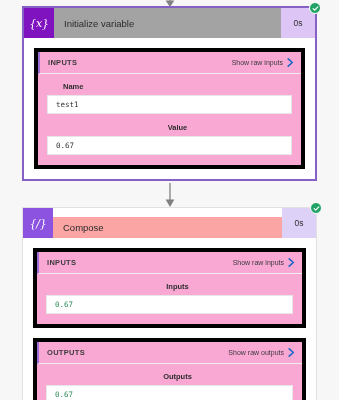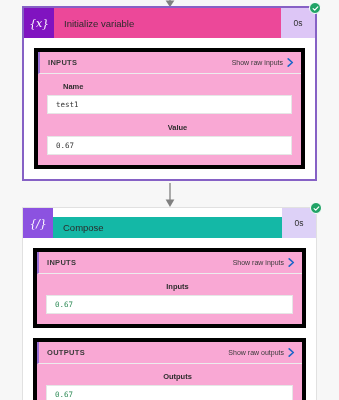--- a/index.html
+++ b/index.html
@@ -74,23 +74,23 @@
   .icon-variable { background: #8013c0; }
   .icon-compose  { background: #8c52e0; }
 
   .header-title {
     flex: 1;
     display: flex;
     align-items: center;
     padding-left: 10px;
     font-size: 9.5px;
     color: #2b2b2b;
-    background: #ec4899;
-  }
-  .header-title-light { background: #14b8a6; margin-top: 9px; }
+    background: #a3a3a3;
+  }
+  .header-title-light { background: #fca5a5; margin-top: 9px; }
 
   .header-duration {
     width: 30px;
     min-width: 34px;
     display: flex;
     align-items: center;
     justify-content: center;
     font-size: 8.5px;
     color: #303030;
     background: #ddc6f6;

